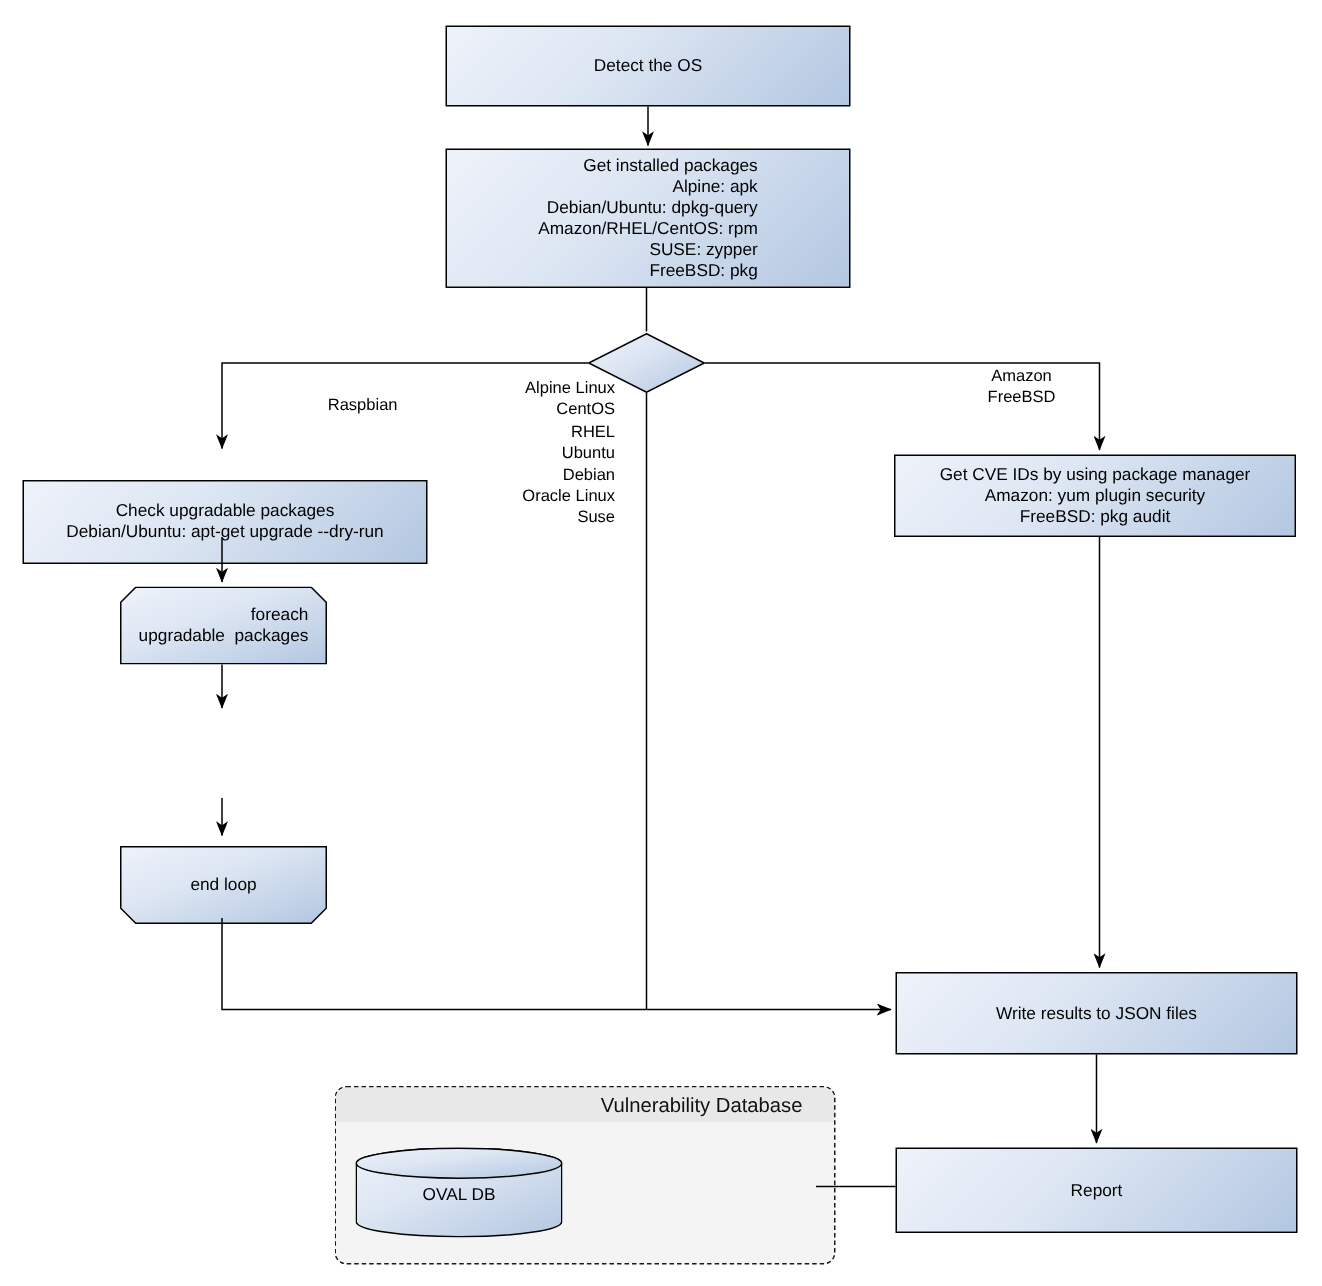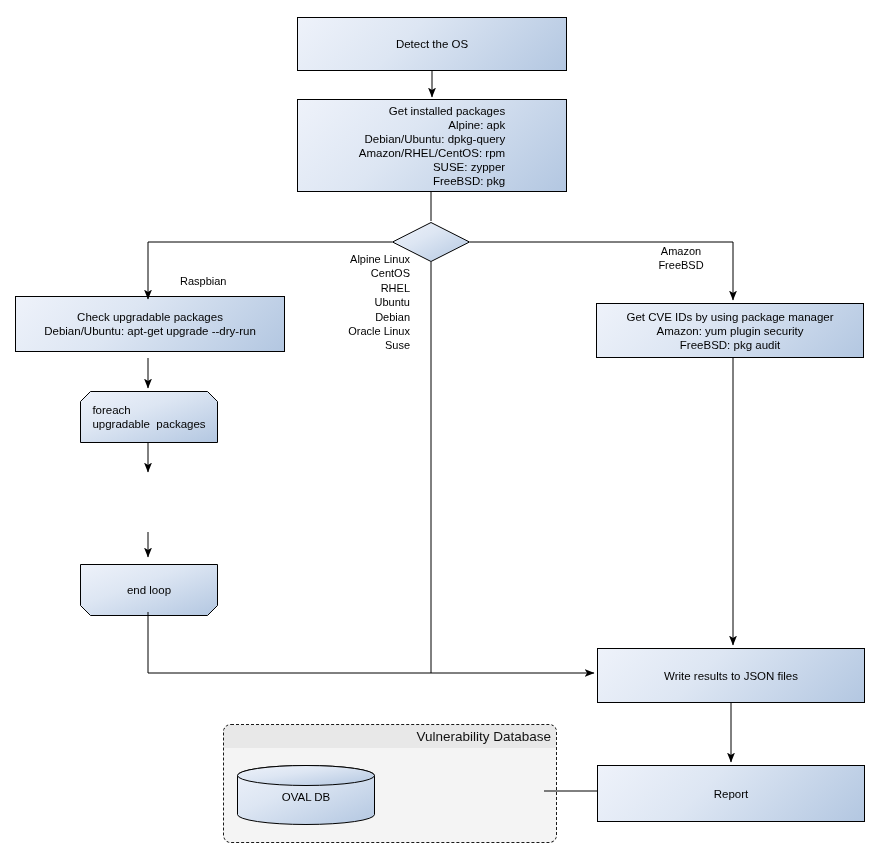--- a/index.html
+++ b/index.html
@@ -14,33 +14,33 @@
     background:linear-gradient(135deg,#eef2fa 0%,#dde6f3 40%,#b3c7e1 100%);
     display:flex;align-items:center;justify-content:center;
     font-size:11.5px;line-height:14px;text-align:center;
   }
   .node .inner{white-space:pre-wrap;}
   .node .inner.right{width:fit-content;margin:16px auto;text-align:right;}
   .shape{position:absolute;z-index:1;}
   .shape svg{position:absolute;left:0;top:0;display:block;}
   .shape .shape-text{
     position:absolute;inset:0;z-index:3;display:flex;align-items:center;justify-content:center;
-    font-size:11.5px;line-height:14px;text-align:left;white-space:pre-wrap;
+    font-size:11.5px;line-height:14px;text-align:right;white-space:pre-wrap;
   }
   .cyl-text{align-items:flex-start !important;padding-top:25px;}
   .edge-label{
     position:absolute;z-index:3;font-size:11px;line-height:14.4px;white-space:pre-wrap;
   }
   .group{
     position:absolute;left:223px;top:724px;width:334px;height:119px;box-sizing:border-box;
     z-index:1;background:#f4f4f4;border:1.5px dashed #1a1a1a;border-radius:8px;overflow:hidden;
   }
   .group-header{
     height:23px;background:#e8e8e8;display:flex;align-items:center;justify-content:flex-end;
-    padding-right:5px;font-size:13.5px;color:#111;
+    padding-right:21px;font-size:13.5px;color:#111;
   }
 </style>
 </head>
 <body>
 
 <div id="canvas">
 
   <svg class="connectors" width="881" height="857" viewBox="0 0 881 857">
     <defs>
       <linearGradient id="nodeGrad" x1="0" y1="0" x2="1" y2="1">
@@ -80,32 +80,32 @@
 SUSE: zypper
 FreeBSD: pkg</div>
   </div>
 
   <div class="shape" style="left:392px;top:222px;width:78px;height:40px">
     <svg width="78" height="40" viewBox="0 0 78 40">
       <path d="M39,0.5 L77.5,20 L39,39.5 L0.5,20 Z" fill="url(#nodeGrad)" stroke="#000" stroke-width="1"></path>
     </svg>
   </div>
 
-  <div class="edge-label" style="left:180px;top:274px;width:85px;text-align:left">Raspbian</div>
+  <div class="edge-label" style="left:180px;top:263px;width:85px;text-align:right">Raspbian</div>
   <div class="edge-label" style="left:645px;top:244px;width:72px;text-align:center">Amazon
 FreeBSD</div>
   <div class="edge-label" style="left:280px;top:252px;width:130px;text-align:right">Alpine Linux
 CentOS
 RHEL
 Ubuntu
 Debian
 Oracle Linux
 Suse</div>
 
-  <div class="node" style="left:15px;top:296px;width:270px;height:56px">
+  <div class="node" style="left:15px;top:320px;width:270px;height:56px">
     <div class="inner">Check upgradable packages
 Debian/Ubuntu: apt-get upgrade --dry-run</div>
   </div>
 
   <div class="shape" style="left:80px;top:391px;width:138px;height:52px">
     <svg width="138" height="52" viewBox="0 0 138 52">
       <path d="M10.5,0.5 L127.5,0.5 L137.5,10.5 L137.5,51.5 L0.5,51.5 L0.5,10.5 Z" fill="url(#nodeGrad)" stroke="#000" stroke-width="1"></path>
     </svg>
     <div class="shape-text">foreach
 upgradable  packages</div>

